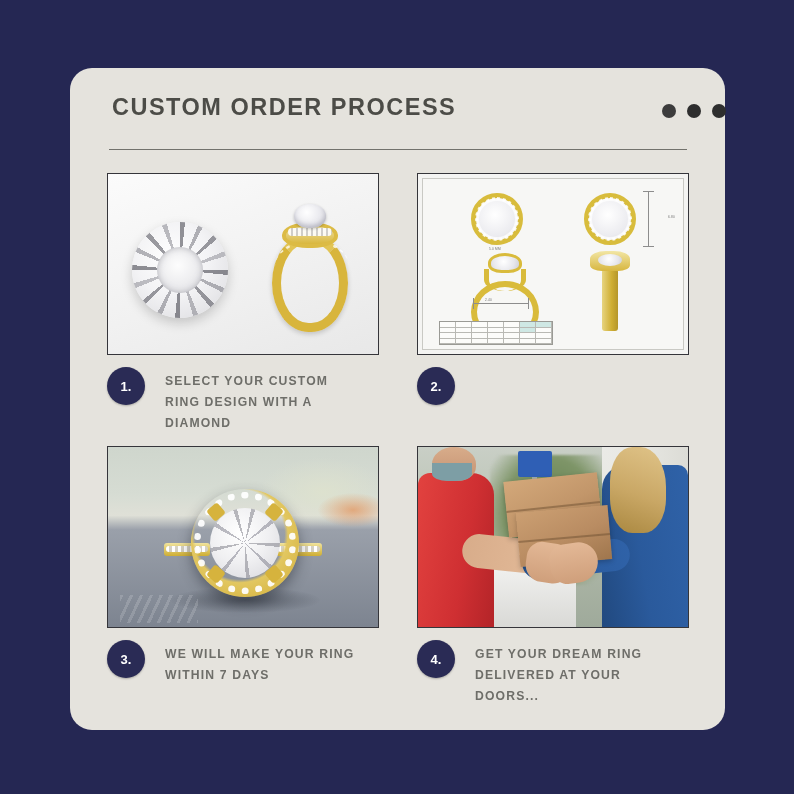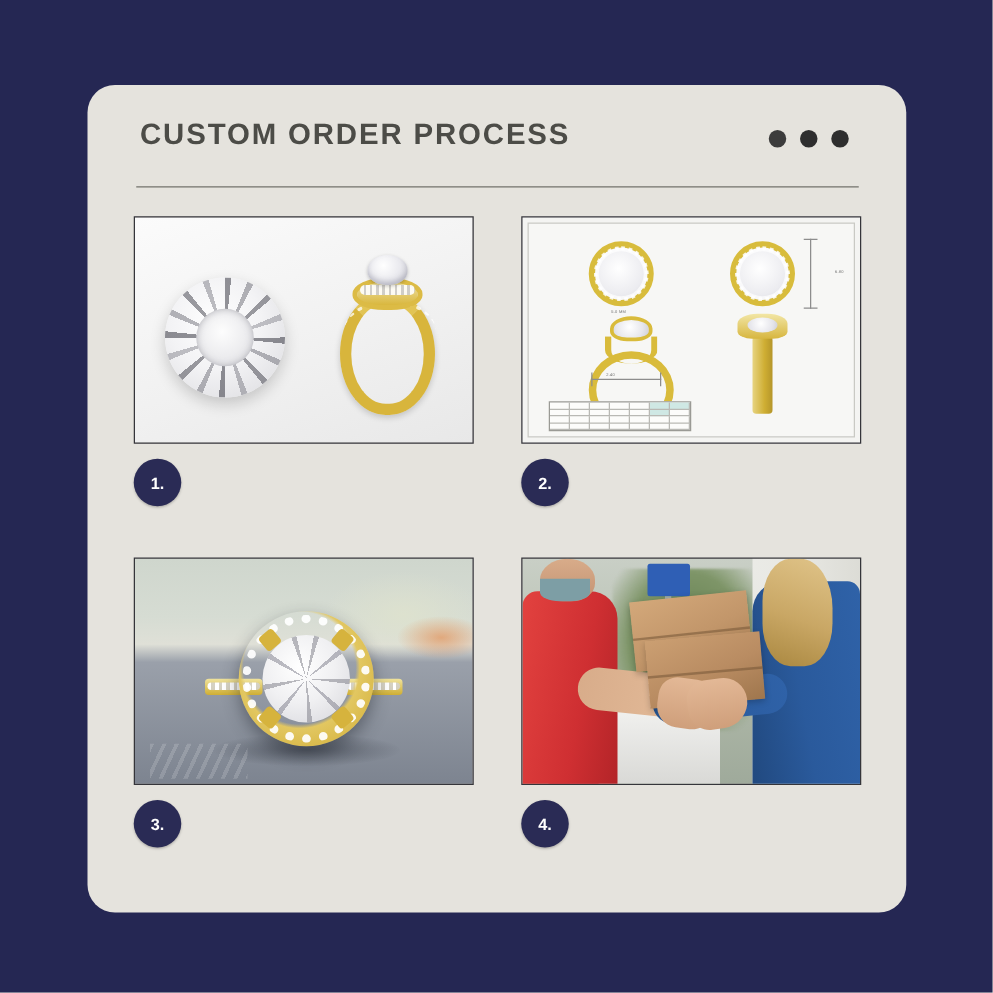--- a/index.html
+++ b/index.html
@@ -24,20 +24,21 @@
     border-radius: 22px;
     box-sizing: border-box;
   }
 
   
   #card-header {
     position: absolute;
     left: 0; top: 0;
     width: 100%;
     height: 94px;
+    padding-left: 47px;
   }
   #page-title {
     position: absolute;
     left: 42px;
     top: 26px;
     font-size: 23.5px;
     font-weight: bold;
     letter-spacing: 1.5px;
     color: #4c4c47;
     white-space: nowrap;
@@ -646,20 +647,21 @@
       <div class="step-photo img-diamond-ring">
         <div class="diamond"></div>
         <div class="ring-profile">
           <div class="ring-band"></div>
           <div class="ring-halo"></div>
           <div class="ring-center-stone"></div>
         </div>
       </div>
       <div class="step-caption">
         <div class="step-badge">1.</div>
+        <div class="step-text">SELECT YOUR CUSTOM RING DESIGN WITH A DIAMOND</div>
       </div>
     </div>
 
     <div class="step-cell">
       <div class="step-photo img-cad">
         <div class="cad-frame">
 
           <div class="cad-view cad-top-ring">
             <div class="cad-shank-h"></div>
             <div class="cad-halo-circle"></div>
@@ -736,20 +738,21 @@
           <div class="macro-center"></div>
           <div class="macro-prong p1"></div>
           <div class="macro-prong p2"></div>
           <div class="macro-prong p3"></div>
           <div class="macro-prong p4"></div>
         </div>
         <div class="macro-watermark"></div>
       </div>
       <div class="step-caption">
         <div class="step-badge">3.</div>
+        <div class="step-text">WE WILL MAKE YOUR RING WITHIN 7 DAYS</div>
       </div>
     </div>
 
     <div class="step-cell">
       <div class="step-photo img-delivery">
         <div class="dlv-greenery"></div>
         <div class="dlv-sign"></div>
         <div class="dlv-wall"></div>
         <div class="dlv-van"></div>
         <div class="dlv-cart"></div>
@@ -764,17 +767,18 @@
           <div class="dlv-box-seam"></div>
         </div>
         <div class="dlv-box-bottom">
           <div class="dlv-box-seam"></div>
         </div>
         <div class="dlv-hand-a"></div>
         <div class="dlv-hand-b"></div>
       </div>
       <div class="step-caption">
         <div class="step-badge">4.</div>
+        <div class="step-text">GET YOUR DREAM RING DELIVERED AT YOUR DOORS...</div>
       </div>
     </div>
 
   </div>
 </div>
 
 </body></html>

